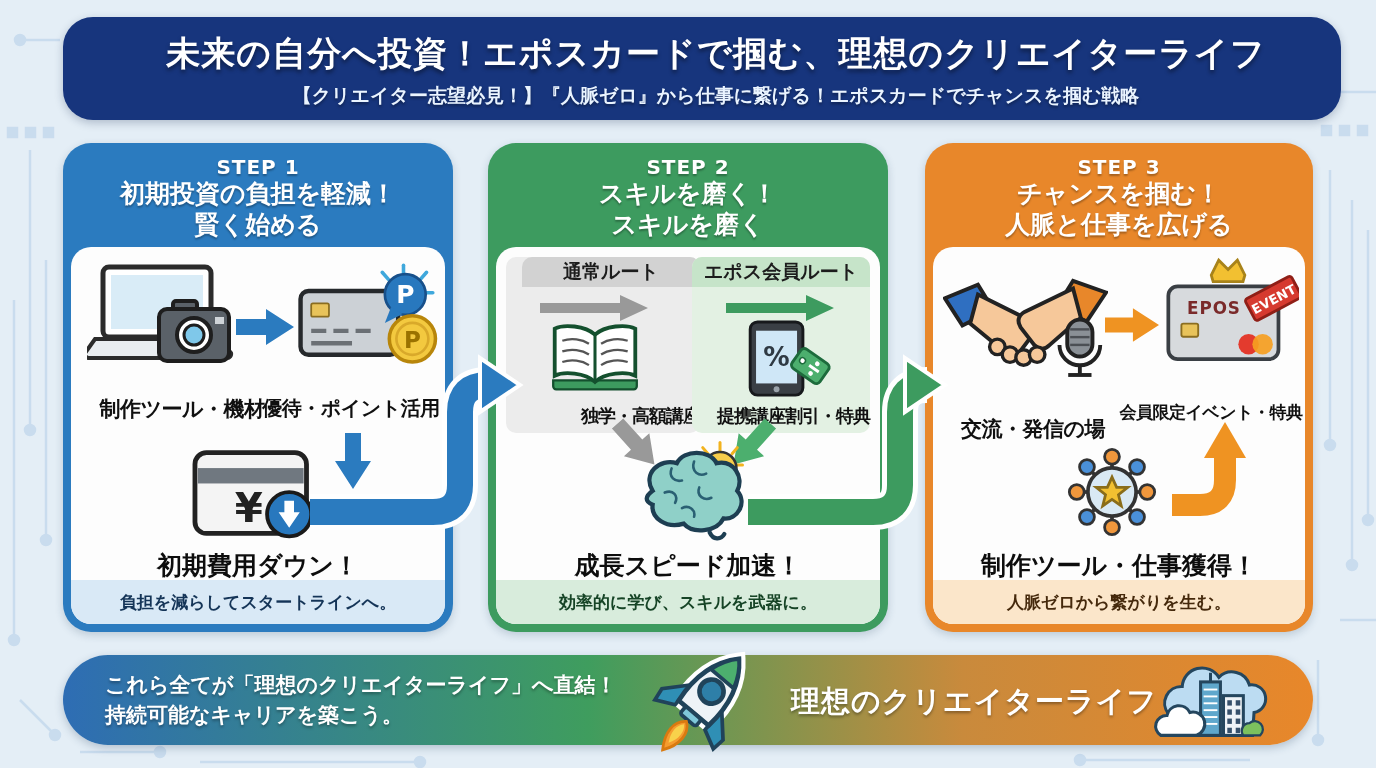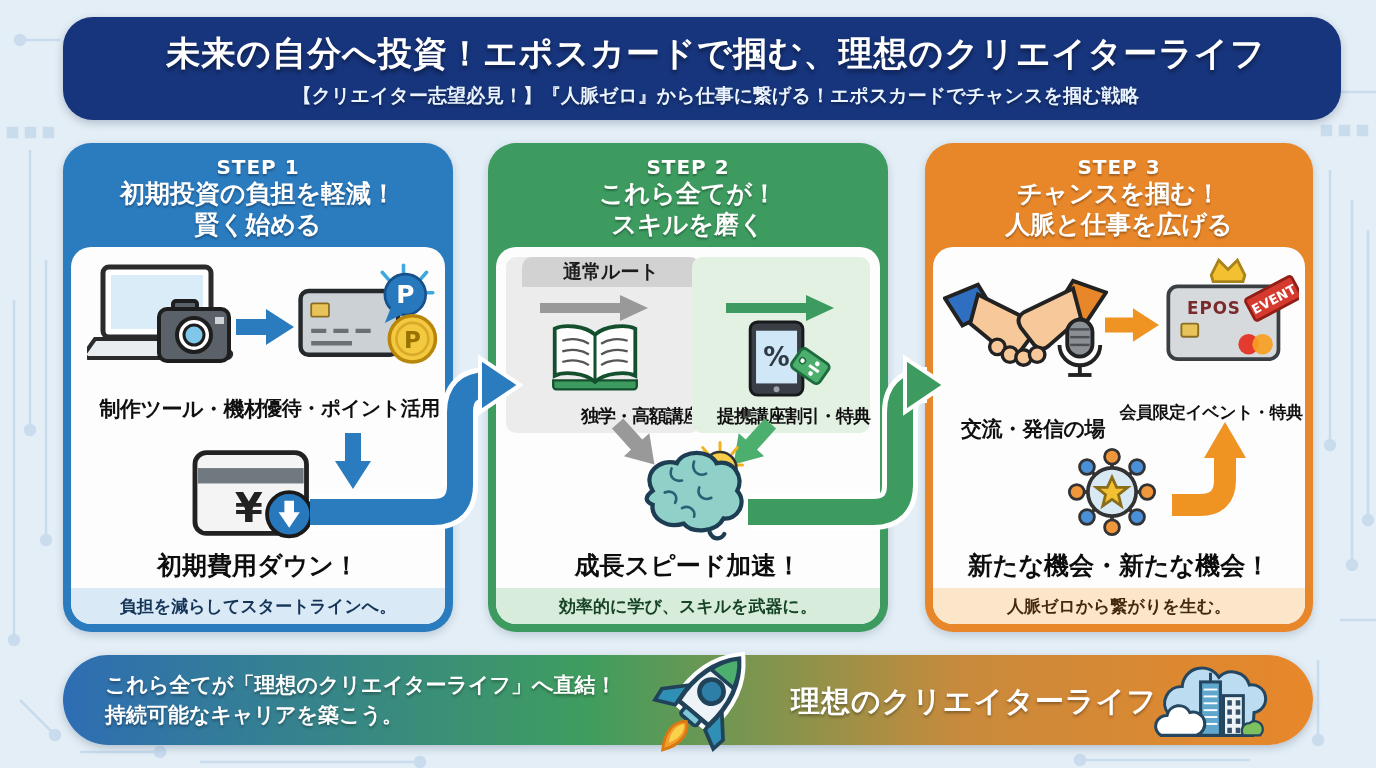--- a/index.html
+++ b/index.html
@@ -18,21 +18,21 @@
     box-shadow:0 3px 8px rgba(30,60,90,.2);}
   .panel--blue{left:63px;width:390px;background:#2b7bbf;}
   .panel--green{left:488px;width:400px;background:#3d9b5f;}
   .panel--orange{left:925px;width:388px;background:#e8872a;}
   .panel-step{margin-top:12px;text-align:center;font-size:20px;font-weight:900;color:#fff;
     letter-spacing:1px;text-shadow:0 2px 2px rgba(0,0,0,.3);}
   .panel-title{text-align:center;font-size:25px;font-weight:900;color:#fff;line-height:1.22;
     text-shadow:0 2px 2px rgba(0,0,0,.3);}
   .panel-body{position:absolute;left:8px;right:8px;top:104px;bottom:8px;background:#fdfdfd;
     border-radius:20px;overflow:hidden;}
-  .panel-footer{position:absolute;left:0;right:0;bottom:0;height:36px;display:flex;
+  .panel-footer{position:absolute;left:0;right:0;bottom:0;height:44px;display:flex;
     align-items:center;justify-content:center;font-size:17px;font-weight:900;
     border-radius:0 0 20px 20px;}
   .footer--blue{background:#d9e9f6;color:#143457;}
   .footer--green{background:#d8ecdc;color:#164426;}
   .footer--orange{background:#fbe6ca;color:#45290c;}
   .abs{position:absolute;}
   .label{position:absolute;font-size:21px;font-weight:900;color:#101010;text-align:center;
     letter-spacing:-0.5px;}
   .result-label{position:absolute;left:0;right:0;top:302px;text-align:center;font-size:25px;
     font-weight:900;color:#0d0d0d;}
@@ -165,21 +165,21 @@
         <polygon points="104,86 93,70 99,70 99,58 109,58 109,70 115,70" fill="#ffffff"></polygon>
       </svg>
       <div class="result-label">初期費用ダウン！</div>
       <div class="panel-footer footer--blue">負担を減らしてスタートラインへ。</div>
     </div>
   </div>
 
   <div class="panel panel--green">
     <div class="panel-step">STEP 2</div>
     <div class="panel-title">
-      <div>これら全てが！</div>
+      <div>スキルを磨く！</div>
       <div>スキルを磨く</div>
     </div>
     <div class="panel-body">
 
       <div class="route-box route--gray">
         <div class="route-head route-head--gray">通常ルート</div>
         <svg class="abs" style="left:34px;top:38px;" width="110" height="26" viewBox="0 0 110 26">
           <polygon points="0,8 80,8 80,0 108,13 80,26 80,18 0,18" fill="#999999"></polygon>
         </svg>
         <svg class="abs" style="left:26px;top:64px;" width="126" height="76" viewBox="0 0 130 100">
@@ -192,20 +192,21 @@
               <path d="M22 54 C34 50 48 52 57 58"></path>
             <path d="M108 26 C96 22 82 24 73 30"></path>
               <path d="M108 40 C96 36 82 38 73 44"></path>
               <path d="M108 54 C96 50 82 52 73 58"></path>
           </g>
         </svg>
         <div class="route-label">独学・高額講座</div>
       </div>
 
       <div class="route-box route--green">
+        <div class="route-head route-head--green">エポス会員ルート</div>
         <svg class="abs" style="left:34px;top:38px;" width="110" height="26" viewBox="0 0 110 26">
           <polygon points="0,8 80,8 80,0 108,13 80,26 80,18 0,18" fill="#3d9b5f"></polygon>
         </svg>
         <svg class="abs" style="left:34px;top:62px;" width="115" height="82" viewBox="0 0 135 112">
           <rect x="22" y="4" width="72" height="100" rx="10" fill="#3a3f45" stroke="#17191c" stroke-width="4"></rect>
           <rect x="30" y="16" width="56" height="72" fill="#cfe7f7"></rect>
           <text x="58" y="64" font-size="36" font-weight="bold" fill="#2f3a44" text-anchor="middle">%</text>
           <circle cx="58" cy="96" r="4" fill="#9aa2aa"></circle>
           <g transform="rotate(35 103 66)">
             <rect x="80" y="48" width="46" height="32" rx="6" fill="#4caf6e" stroke="#1d6b3c" stroke-width="4"></rect>
@@ -317,21 +318,21 @@
           <circle cx="17" cy="55" r="8" fill="#f0973c"></circle>
             <circle cx="55" cy="17" r="8" fill="#f0973c"></circle>
           <circle cx="82" cy="82" r="8" fill="#4a90d9"></circle>
             <circle cx="28" cy="82" r="8" fill="#4a90d9"></circle>
           <circle cx="28" cy="28" r="8" fill="#4a90d9"></circle>
             <circle cx="82" cy="28" r="8" fill="#4a90d9"></circle>
         </g>
         <circle cx="55" cy="55" r="26" fill="#d9e9f4" stroke="#333333" stroke-width="4"></circle>
         <polygon points="55,39 60,50 72,50 62,58 65,70 55,63 45,70 48,58 38,50 50,50" fill="#f2c031" stroke="#8a6d1a" stroke-width="3"></polygon>
       </svg>
-      <div class="result-label">新たな機会・新たな機会！</div>
+      <div class="result-label">制作ツール・仕事獲得！</div>
       <div class="panel-footer footer--orange">人脈ゼロから繋がりを生む。</div>
     </div>
   </div>
 
   <svg class="overlay" width="1376" height="768">
 
     <path d="M310 512 L433 512 Q460 512 460 485 L460 412 Q460 385 487 385" fill="none" stroke="#ffffff" stroke-width="36"></path>
     <path d="M310 512 L433 512 Q460 512 460 485 L460 412 Q460 385 487 385" fill="none" stroke="#2b7bbf" stroke-width="26"></path>
     <polygon points="480,358 480,412 520,385" fill="#2b7bbf" stroke="#ffffff" stroke-width="4"></polygon>
 

